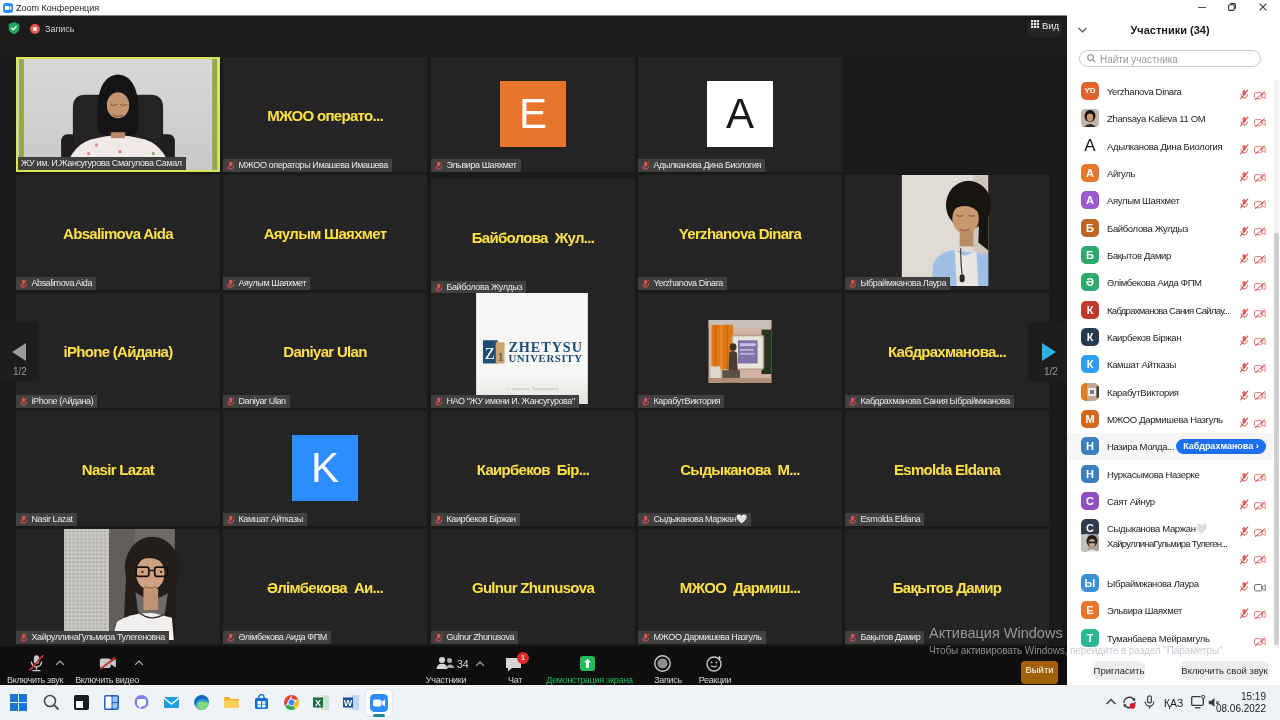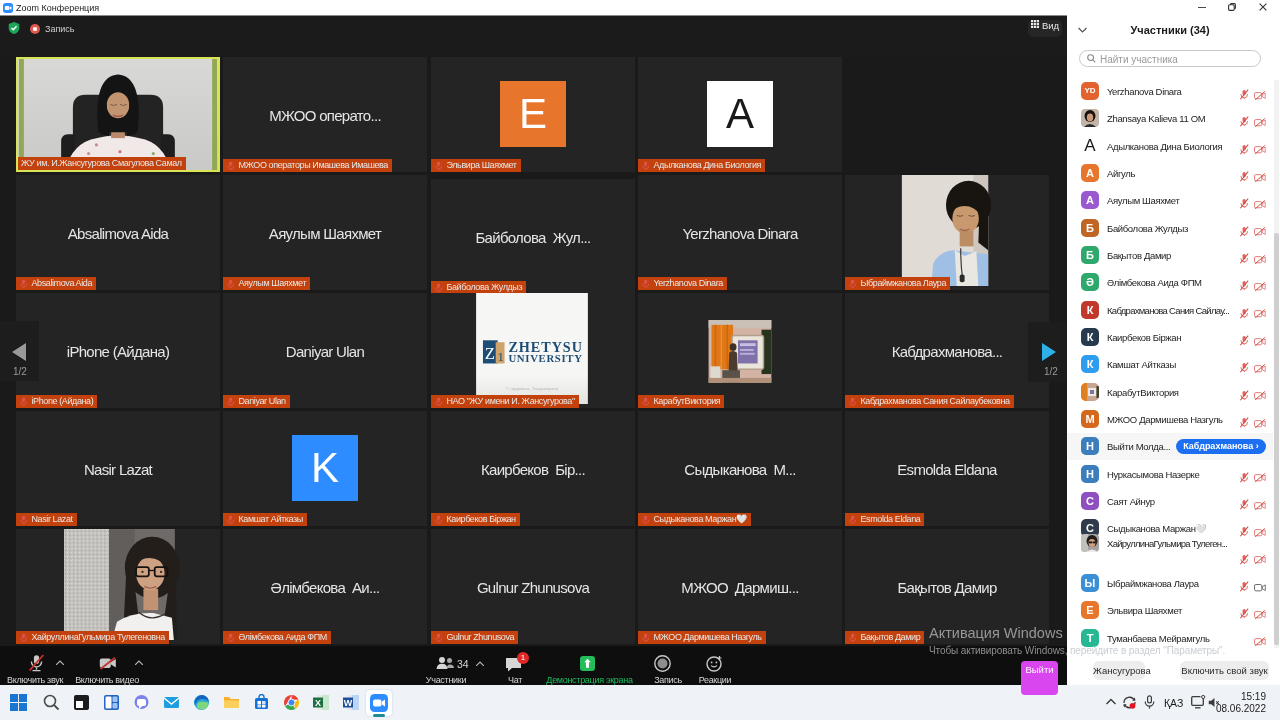--- a/index.html
+++ b/index.html
@@ -15,23 +15,23 @@
 
   
   #mhead { left:0; top:16px; width:1067px; height:41px; background:#1b1b1b; }
   #recpill { left:30px; top:23px; height:11px; color:#cfcfcf; font-size:9px; }
   #vidbtn { left:1028px; top:20px; width:34px; height:17px; background:#262626; border-radius:5px;
             color:#e8e8e8; font-size:9.5px; }
 
   
   #grid { left:0; top:57px; width:1067px; height:591px; background:#1a1a1a; }
   .tile { position:absolute; width:204px; height:115px; background:#242424; overflow:hidden; }
-  .tname { position:absolute; left:0; right:0; top:49.5px; text-align:center; color:#e5e5e5;
-           font-weight:normal; font-size:15px; letter-spacing:-0.7px; }
-  .tlabel { position:absolute; left:0; bottom:0; height:13px; background:#c2410c;
+  .tname { position:absolute; left:0; right:0; top:49.5px; text-align:center; color:#fde047;
+           font-weight:bold; font-size:15px; letter-spacing:-0.7px; }
+  .tlabel { position:absolute; left:0; bottom:0; height:13px; background:#404040;
             color:#e8e8e8; font-size:9px; line-height:13px; padding:0 4px 0 3px; letter-spacing:-0.4px;
             white-space:nowrap; display:flex; align-items:center; }
   .tlabel svg { margin-right:3px; }
   .avsq { position:absolute; left:69px; top:24px; width:66px; height:66px;
           color:#fff; font-size:42px; text-align:center; line-height:66px; }
 
   
   #toolbar { left:0; top:646px; width:1067px; height:39px; background:#0e0e0e; color:#d6d6d6; }
   .tbtxt { position:absolute; top:675px; font-size:9px; letter-spacing:-0.3px; color:#d6d6d6; text-align:center; white-space:nowrap; }
 
@@ -345,21 +345,21 @@
       </div></div>
     <div class="tile" style="left:845px;top:293px;">
       <div class="tname">Кабдрахманова...</div>
       <div class="tlabel">
         <svg width="9.5" height="9.975" viewBox="0 0 11 11.5">
   <rect x="3.7" y="0.9" width="3.4" height="5.8" rx="1.7" fill="#e0564e"></rect>
   <path d="M2 5.4 a3.5 3.8 0 0 0 7 0" stroke="#e0564e" stroke-width="1" fill="none"></path>
   <line x1="5.5" y1="9.2" x2="5.5" y2="10.4" stroke="#e0564e" stroke-width="1"></line>
   <line x1="1.4" y1="10.7" x2="9.6" y2="0.7" stroke="#d03c34" stroke-width="1.15"></line>
         </svg>
-        <span>Кабдрахманова Сания Сайлаубековна</span>
+        <span>Кабдрахманова Сания Ыбраймжанова</span>
       </div>
     </div>
     <div class="tile" style="left:16px;top:411px;">
       <div class="tname">Nasir Lazat</div>
       <div class="tlabel">
         <svg width="9.5" height="9.975" viewBox="0 0 11 11.5">
   <rect x="3.7" y="0.9" width="3.4" height="5.8" rx="1.7" fill="#e0564e"></rect>
   <path d="M2 5.4 a3.5 3.8 0 0 0 7 0" stroke="#e0564e" stroke-width="1" fill="none"></path>
   <line x1="5.5" y1="9.2" x2="5.5" y2="10.4" stroke="#e0564e" stroke-width="1"></line>
   <line x1="1.4" y1="10.7" x2="9.6" y2="0.7" stroke="#d03c34" stroke-width="1.15"></line>
@@ -545,21 +545,21 @@
     </svg>
     <div class="tbtxt" style="left:630px;width:76px">Запись</div>
     <svg class="abs" style="left:706px;top:655px" width="17" height="17" viewBox="0 0 17 17">
  <circle cx="8" cy="9" r="7" fill="none" stroke="#c9c9c9" stroke-width="1.4"></circle>
  <circle cx="5.6" cy="7.4" r="0.9" fill="#c9c9c9"></circle>
       <circle cx="10.4" cy="7.4" r="0.9" fill="#c9c9c9"></circle>
  <path d="M5 10.6 q3 2.6 6 0" stroke="#c9c9c9" stroke-width="1.2" fill="none"></path>
  <path d="M13.5 1 v4 M11.5 3 h4" stroke="#c9c9c9" stroke-width="1.2"></path>
     </svg>
     <div class="tbtxt" style="left:677px;width:76px">Реакции</div>
-    <div class="abs" style="left:1021px;top:661px;width:37px;height:34px;background:#d946ef;border-radius:4px;color:#fff;font-size:9.5px;text-align:center;line-height:18px">Выйти</div>
+    <div class="abs" style="left:1021px;top:661px;width:37px;height:23px;background:#a16207;border-radius:4px;color:#fff;font-size:9.5px;text-align:center;line-height:18px">Выйти</div>
     <svg class="abs" style="left:1078px;top:27px" width="9" height="6">
       <path d="M0.5 1 L4.5 5 L8.5 1" stroke="#555" stroke-width="1.2" fill="none"></path>
     </svg>
     <div class="abs" id="phead2" style="left:1067px;top:24px;width:206px;text-align:center;font-size:11px;font-weight:bold;color:#1a1a1a">Участники (34)</div>
     <div class="abs" style="left:1079px;top:50px;width:182px;height:17px;border:1px solid #c9c9c9;border-radius:9px"></div>
     <svg class="abs" style="left:1087px;top:54px" width="9" height="9">
       <circle cx="3.6" cy="3.6" r="2.9" fill="none" stroke="#8a8a8a" stroke-width="1.1"></circle>
       <line x1="5.9" y1="5.9" x2="8.3" y2="8.3" stroke="#8a8a8a" stroke-width="1.1"></line>
     </svg>
     <div class="abs" style="left:1100px;top:54px;font-size:10px;color:#9b9b9b">Найти участника</div>
@@ -764,21 +764,21 @@
   <line x1="5.5" y1="9.2" x2="5.5" y2="10.4" stroke="#df655e" stroke-width="1"></line>
   <line x1="1.4" y1="10.7" x2="9.6" y2="0.7" stroke="#d24e46" stroke-width="1.15"></line>
       </svg></span>
     <span class="pico" style="left:1254px;top:413.96px"><svg width="12" height="9.24" viewBox="0 0 14 10.8">
   <rect x="0.6" y="1.9" width="8.4" height="7.2" rx="1.5" stroke="#df655e" stroke-width="1" fill="none"></rect>
   <path d="M9.6 4.4 L13.1 2.3 V8.7 L9.6 6.6 Z" stroke="#df655e" stroke-width="0.9" fill="none"></path>
   <line x1="1.4" y1="10.3" x2="12.7" y2="0.5" stroke="#d24e46" stroke-width="1.15"></line>
       </svg></span>
     <div class="abs" style="left:1067px;top:433.28999999999996px;width:206px;height:27px;background:#f6f6f6;">
         <div class="pav" style="background:#3c7dbd;">Н</div>
-        <div class="pname">Выйти Молда...</div>
+        <div class="pname">Назира Молда...</div>
     </div>
     <div class="abs" style="left:1176px;top:438.78999999999996px;width:90px;height:15px;background:#1d6ff2;border-radius:8px;color:#fff;font-size:9px;font-weight:bold;text-align:center;line-height:15px">Кабдрахманова ›</div>
     <div class="abs" style="left:1067px;top:460.62px;width:206px;height:27px;">
         <div class="pav" style="background:#3c7dbd;">Н</div>
         <div class="pname">Нуркасымова Назерке</div>
     </div>
     <span class="pico" style="left:1239px;top:468.62px"><svg width="10.5" height="11.025" viewBox="0 0 11 11.5">
   <rect x="3.7" y="0.9" width="3.4" height="5.8" rx="1.7" fill="#df655e"></rect>
   <path d="M2 5.4 a3.5 3.8 0 0 0 7 0" stroke="#df655e" stroke-width="1" fill="none"></path>
   <line x1="5.5" y1="9.2" x2="5.5" y2="10.4" stroke="#df655e" stroke-width="1"></line>
@@ -875,21 +875,21 @@
         <div class="pav" style="background:#27b793;">Т</div>
         <div class="pname">Туманбаева Мейрамгуль</div>
     </div>
     <span class="pico" style="left:1254px;top:632.5999999999999px"><svg width="12" height="9.24" viewBox="0 0 14 10.8">
   <rect x="0.6" y="1.9" width="8.4" height="7.2" rx="1.5" stroke="#df655e" stroke-width="1" fill="none"></rect>
   <path d="M9.6 4.4 L13.1 2.3 V8.7 L9.6 6.6 Z" stroke="#df655e" stroke-width="0.9" fill="none"></path>
   <line x1="1.4" y1="10.3" x2="12.7" y2="0.5" stroke="#d24e46" stroke-width="1.15"></line>
       </svg></span>
     <div class="abs" style="left:1274px;top:80px;width:5px;height:568px;background:#f2f2f2"></div>
     <div class="abs" style="left:1274px;top:233px;width:5px;height:412px;background:#cfcfcf;border-radius:2px"></div>
-    <div class="abs" style="left:1093px;top:661px;width:52px;height:19px;background:#ededed;border-radius:6px;color:#2a2a2a;font-size:9.5px;text-align:center;line-height:19px">Жансугурова</div>
+    <div class="abs" style="left:1093px;top:661px;width:52px;height:19px;background:#ededed;border-radius:6px;color:#2a2a2a;font-size:9.5px;text-align:center;line-height:19px">Пригласить</div>
     <div class="abs" style="left:1180px;top:661px;width:89px;height:19px;background:#ededed;border-radius:6px;color:#2a2a2a;font-size:9.5px;text-align:center;line-height:19px">Включить свой звук</div>
     <svg class="tbi abs" style="left:10px" width="17" height="17" viewBox="0 0 17 17">
       <rect x="0" y="0" width="8" height="8" fill="#1a76d2"></rect>
       <rect x="9" y="0" width="8" height="8" fill="#1a76d2"></rect>
       <rect x="0" y="9" width="8" height="8" fill="#1a76d2"></rect>
       <rect x="9" y="9" width="8" height="8" fill="#1a76d2"></rect>
     </svg>
     <svg class="tbi abs" style="left:42.5px" width="17" height="17" viewBox="0 0 17 17">
       <circle cx="7" cy="7" r="5.5" fill="none" stroke="#4a4a4a" stroke-width="1.6"></circle>
       <line x1="11" y1="11" x2="15.5" y2="15.5" stroke="#4a4a4a" stroke-width="1.8"></line>

